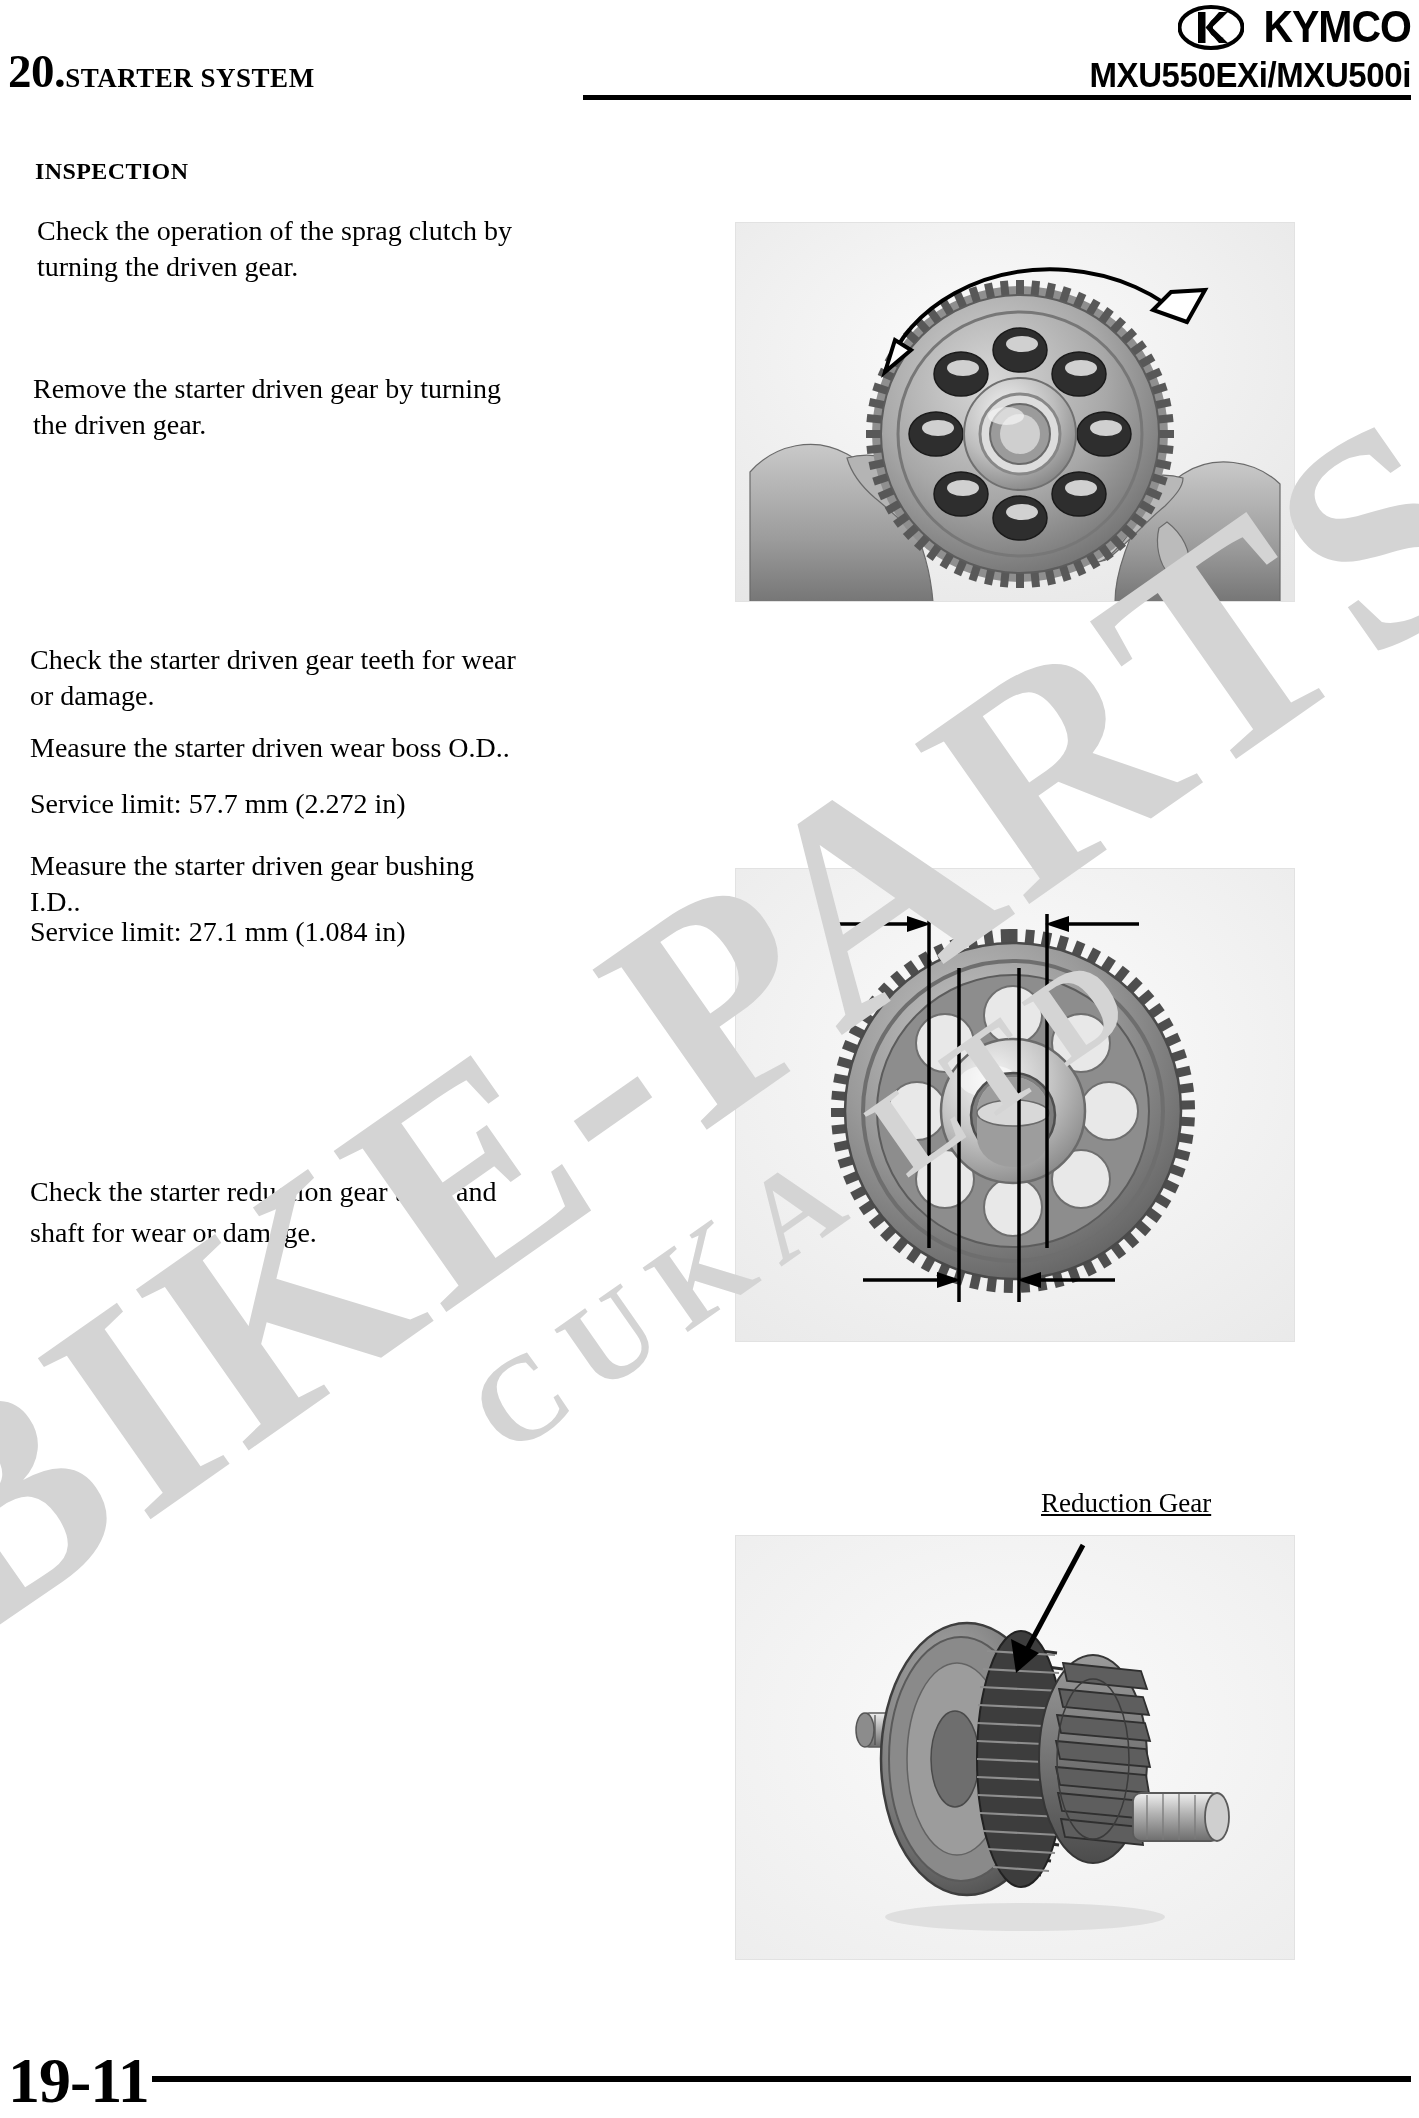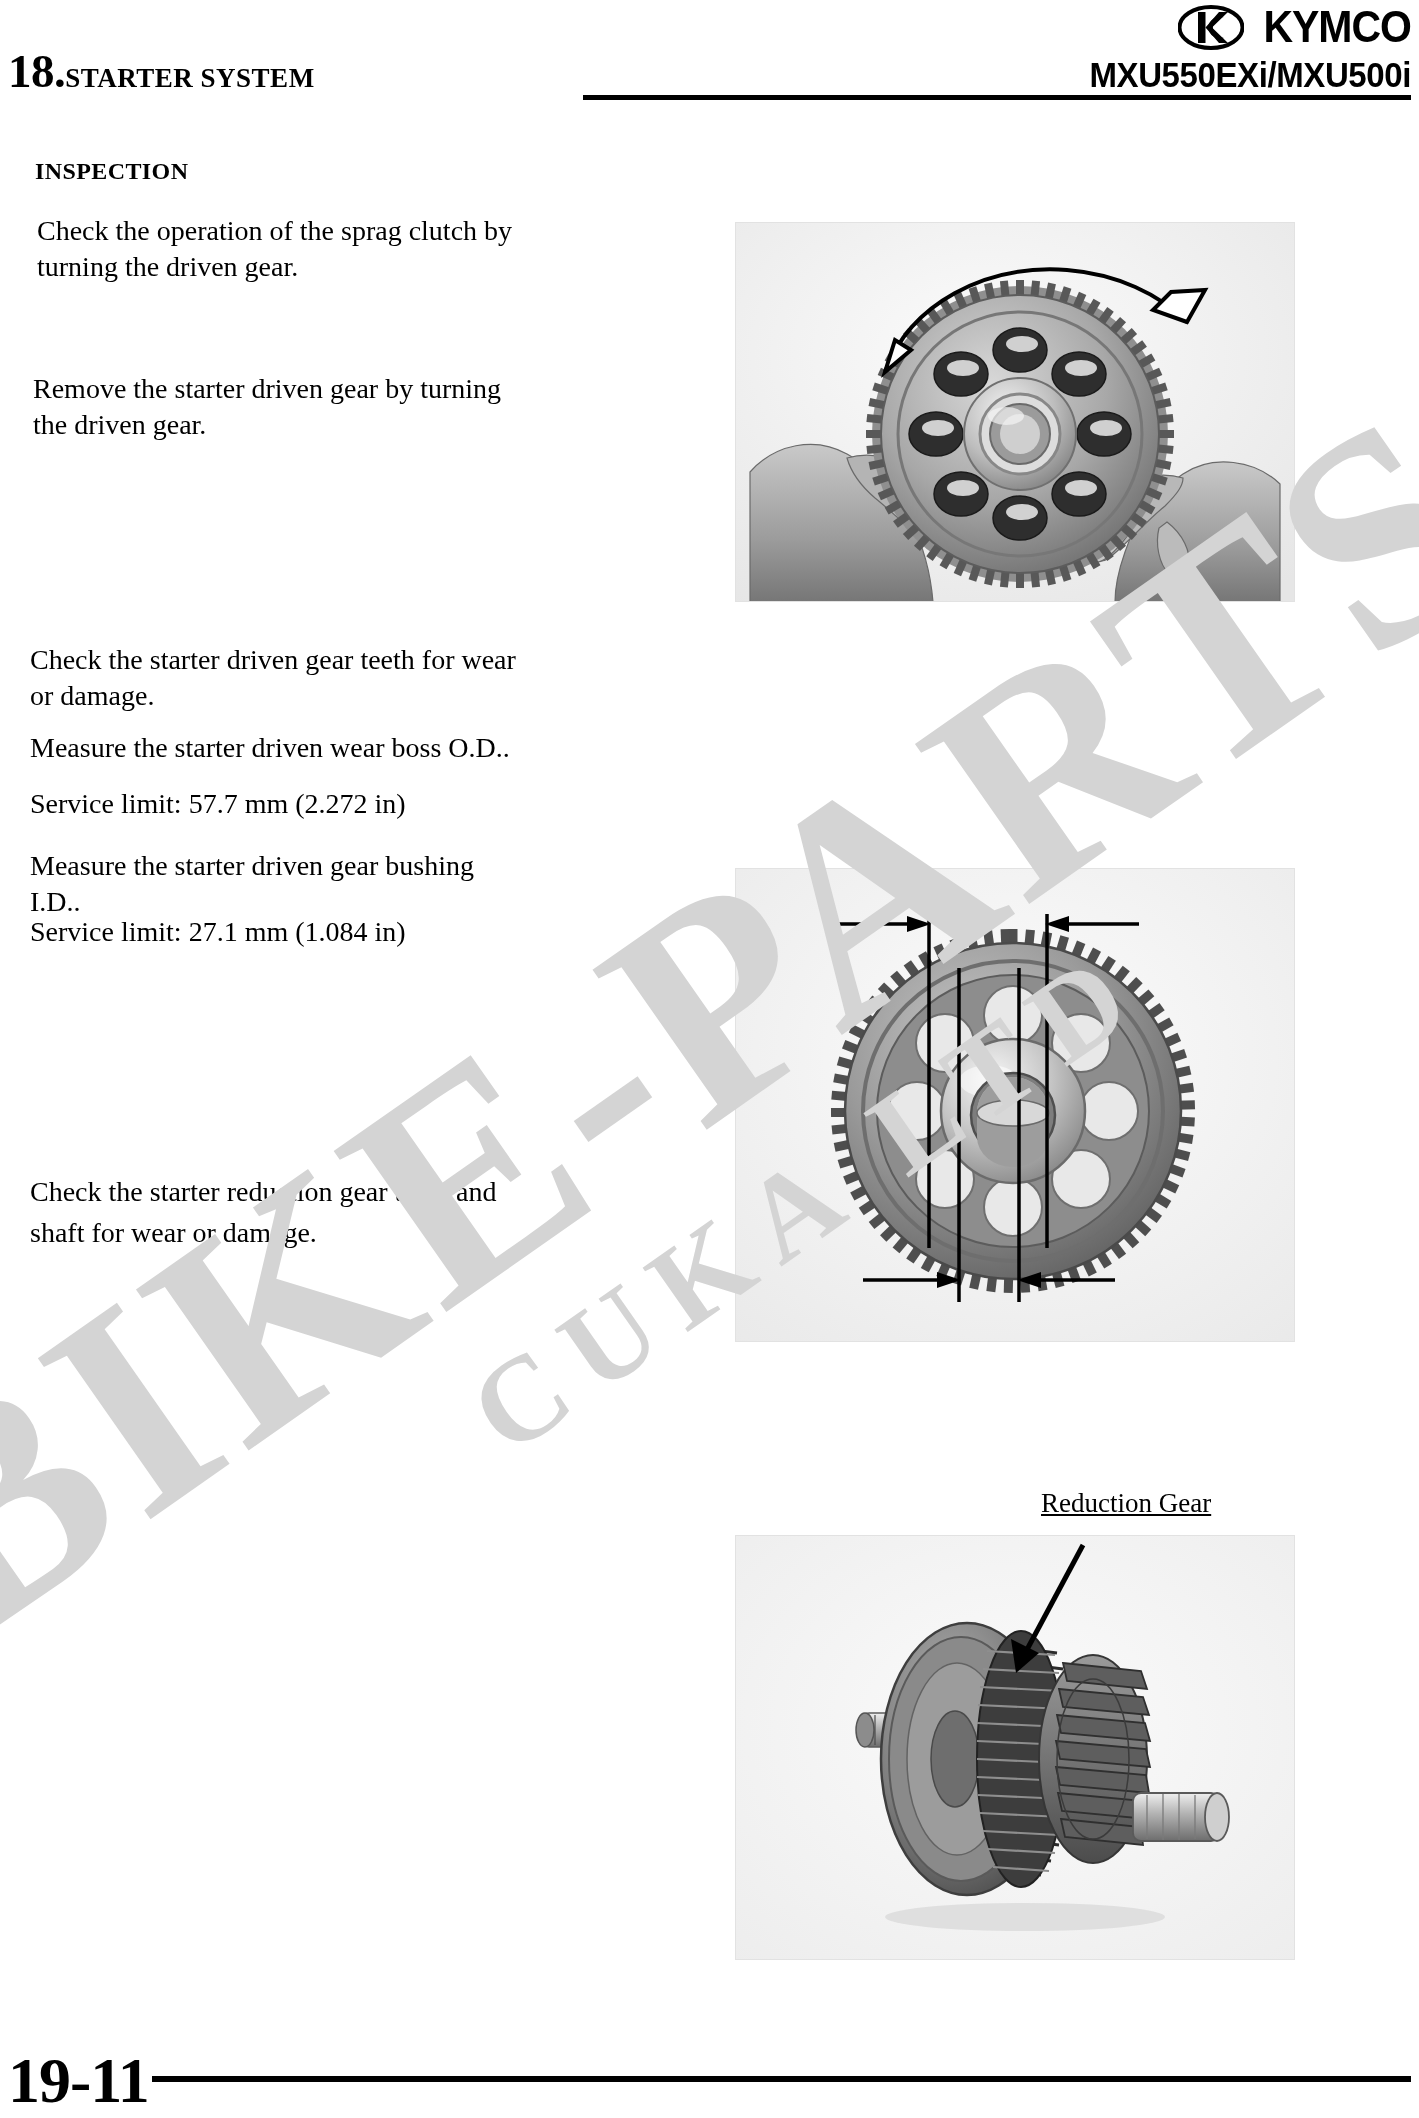--- a/index.html
+++ b/index.html
@@ -166,21 +166,21 @@
   <svg class="watermark" viewBox="0 0 1419 2118" xmlns="http://www.w3.org/2000/svg">
     <g transform="rotate(-35 710 1059)" fill="#d4d4d4">
       <text x="710" y="1115" font-family="Liberation Serif, serif" font-size="300" font-weight="bold" text-anchor="middle" letter-spacing="8">BIKE-PARTS</text>
       <text x="710" y="1270" font-family="Liberation Serif, serif" font-size="120" font-weight="bold" text-anchor="middle" letter-spacing="22">CUKA LTD</text>
     </g>
   </svg>
 
   <div class="header">
 
     <div class="chapter-title">
-      <span class="chapter-num">18.</span><span class="chapter-name">STARTER SYSTEM</span>
+      <span class="chapter-num">20.</span><span class="chapter-name">STARTER SYSTEM</span>
     </div>
 
     <div class="brand-block">
       <div class="brand-logo-row">
         <svg class="kymco-mark" width="66" height="45" viewBox="0 0 66 45" xmlns="http://www.w3.org/2000/svg">
           <ellipse cx="33" cy="22.5" rx="31.5" ry="20.5" fill="none" stroke="#000" stroke-width="4"></ellipse>
           <path d="M20 7 L20 38 L27.5 38 L27.5 26 L27.5 7 Z" fill="#000"></path>
           <path d="M27.5 22.5 L41 7 L50 7 L34 22.5 L50 38 L41 38 Z" fill="#000"></path>
           <path d="M46 12 A12 11 0 1 0 46 33 A9 8.5 0 1 1 46 12 Z" fill="#000"></path>
         </svg>

